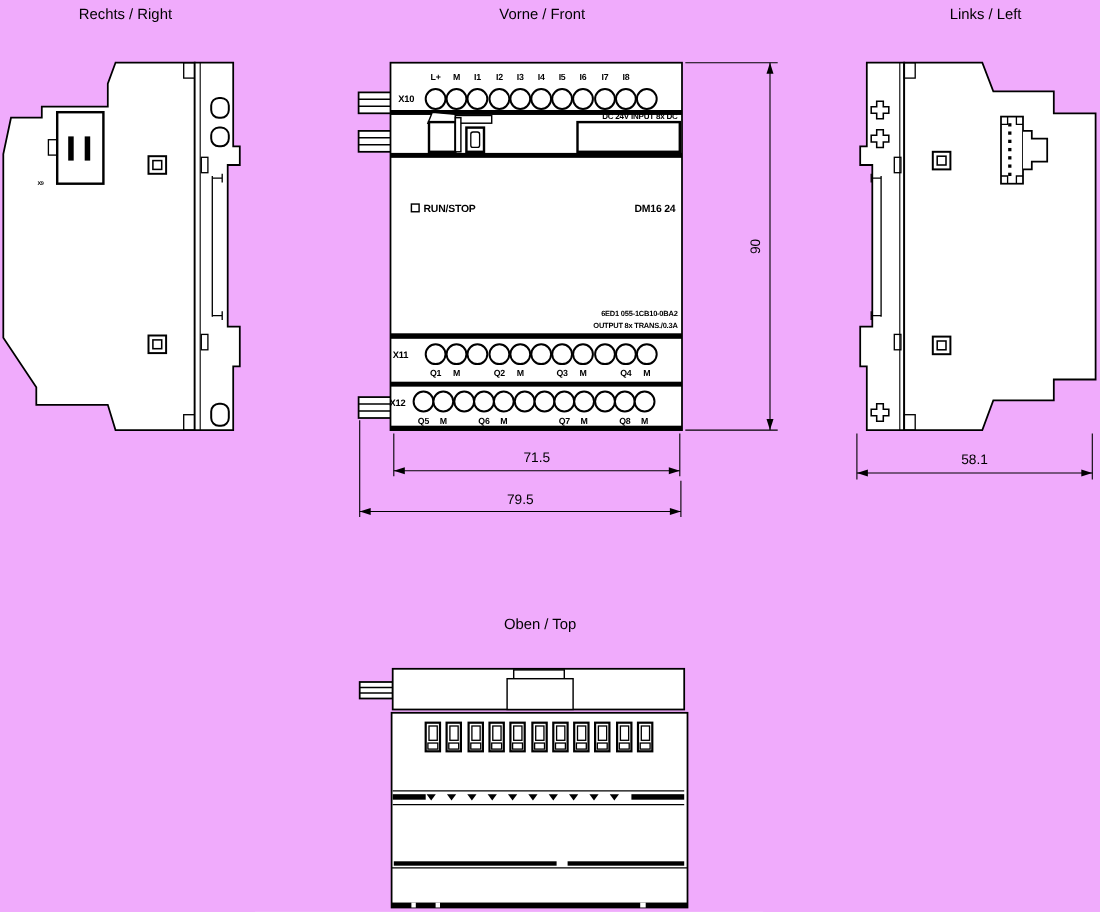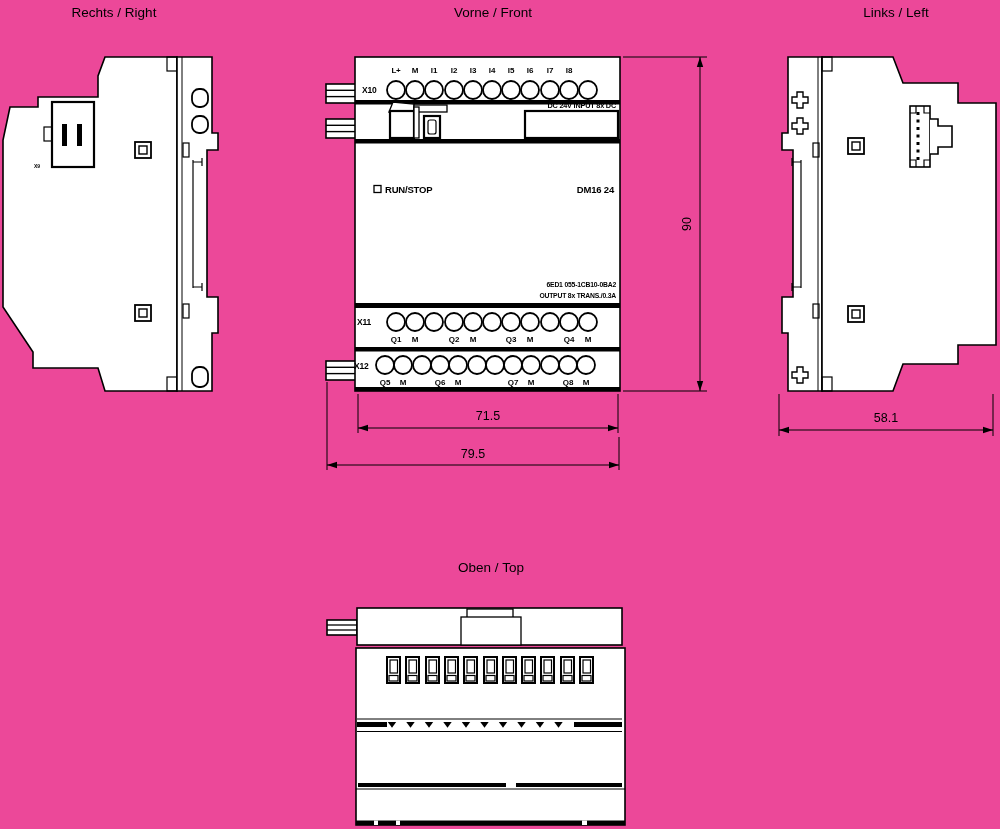--- a/index.html
+++ b/index.html
@@ -1,16 +1,16 @@
 <!DOCTYPE html>
 <html><head>
 <meta charset="utf-8">
 <style>
   html,body{margin:0;padding:0;background:#fff}
-  .stage{position:relative;width:1000px;height:829px;background:#ec4899;overflow:hidden;
+  .stage{position:relative;width:1000px;height:829px;background:#f0abfc;overflow:hidden;
          font-family:"Liberation Sans",sans-serif}
   svg{display:block}
   text{font-family:"Liberation Sans",sans-serif;fill:#000}
   .title{font-size:13.5px}
   .dim{font-size:12.5px}
   .b{font-weight:bold;letter-spacing:-0.2px}
   .lnw{fill:#fff;stroke:#000;stroke-width:1.6;stroke-linejoin:miter}
   .lnt{fill:#fff;stroke:#000;stroke-width:1.3}
   .ln2{fill:#fff;stroke:#000;stroke-width:2.2}
   .thin{fill:none;stroke:#000;stroke-width:1}

